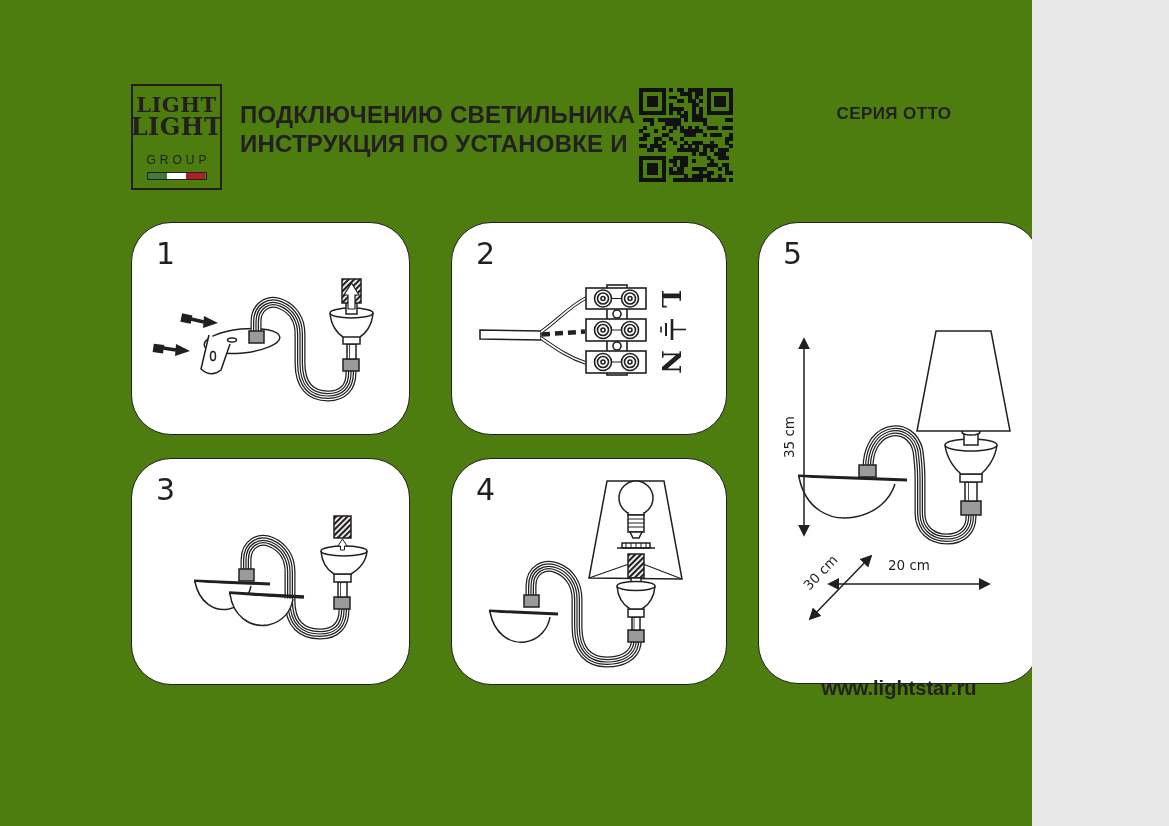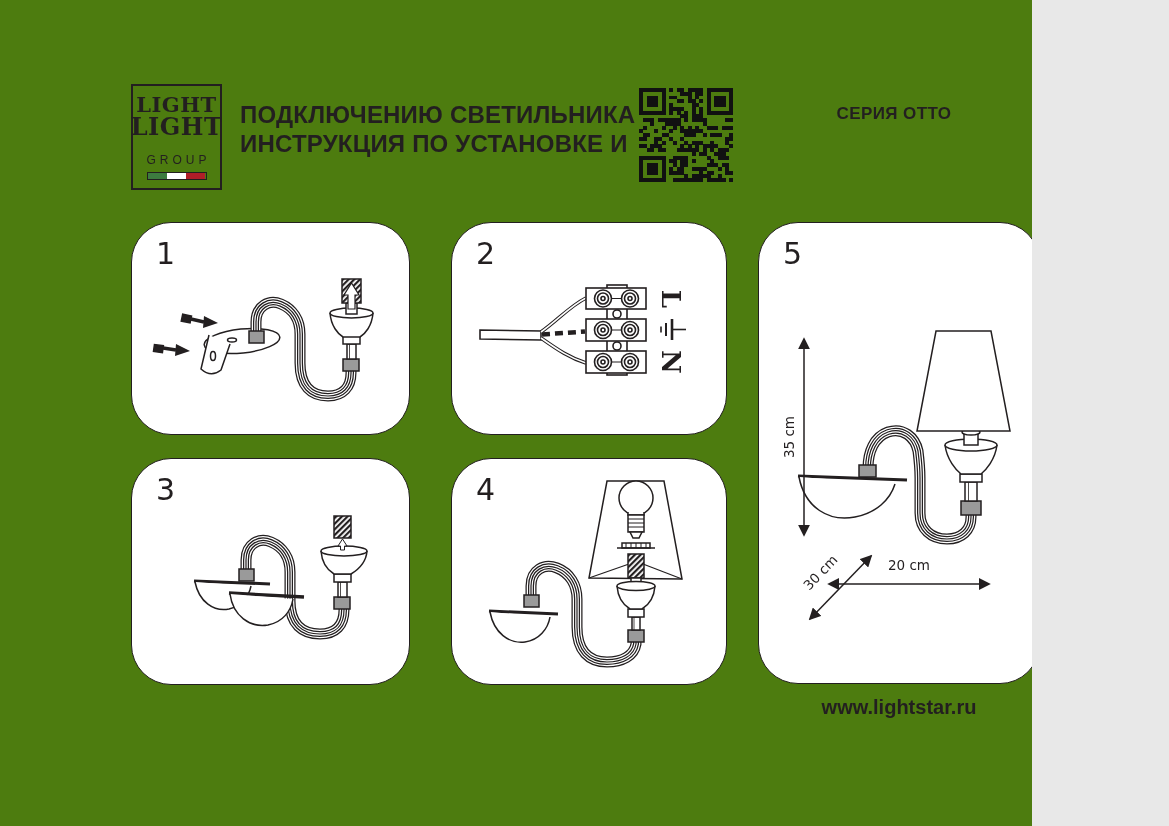--- a/index.html
+++ b/index.html
@@ -24,21 +24,21 @@
   .panel{position:absolute;border:1.7px solid #231f20;border-radius:40px;background:#fff;box-sizing:border-box;}
   .p1{left:131px;top:222px;width:279px;height:213px;}
   .p2{left:451px;top:222px;width:276px;height:213px;}
   .p3{left:131px;top:458px;width:279px;height:227px;}
   .p4{left:451px;top:458px;width:276px;height:227px;}
   .p5{left:758px;top:222px;width:282px;height:462px;}
   .num{position:absolute;left:24px;top:13px;font-family:"DejaVu Sans",sans-serif;
        font-size:30px;font-weight:400;}
   .panel svg{position:absolute;left:0;top:0;}
   
-  .site{position:absolute;left:758px;top:696px;width:282px;text-align:center;
+  .site{position:absolute;left:758px;top:677px;width:282px;text-align:center;
         font-size:20px;font-weight:bold;}
   svg text{font-family:"DejaVu Sans",sans-serif;fill:#231f20;}
   svg .serifLbl{font-family:"DejaVu Serif",serif;font-weight:bold;}
 </style>
 </head>
 <body>
 
 <div class="page">
 
   <div class="logo-box">

